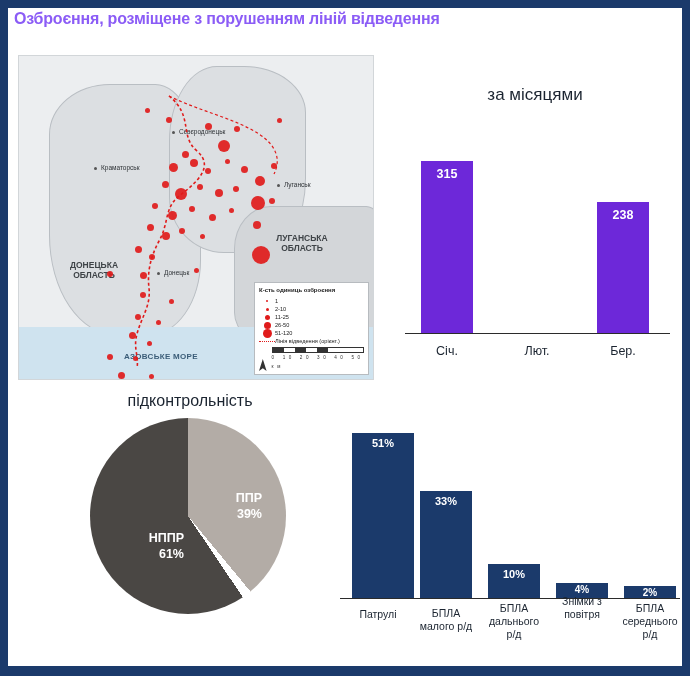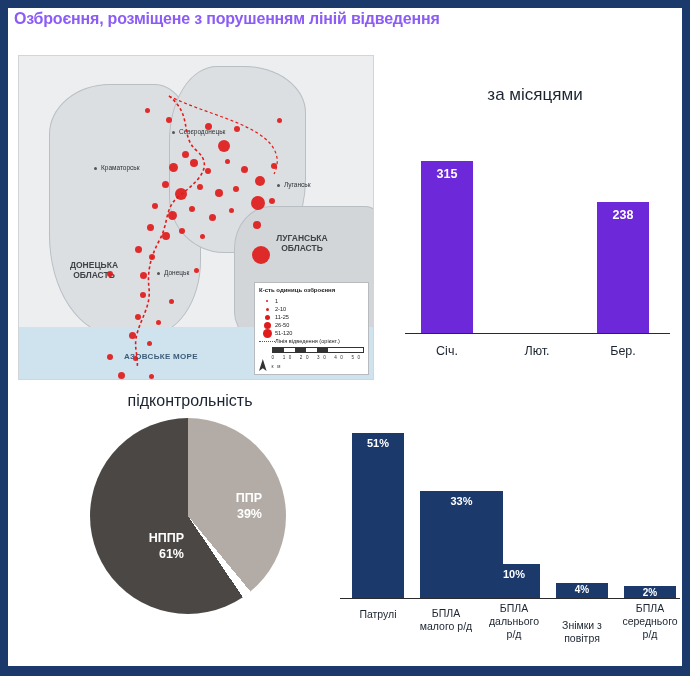--- a/index.html
+++ b/index.html
@@ -510,36 +510,36 @@
     <div class="pie-label nppr">
       <span>НППР</span><br>
       <span>61%</span>
     </div>
   </div>
 
 
   <div class="src-chart">
     <div class="axis"></div>
 
-    <div class="sbar" style="left:12px; height:165px;">
+    <div class="sbar" style="left:12px; height:165px;padding-left:10px;">
       <span class="val">51%</span>
     </div>
-    <div class="sbar" style="left:80px; height:107px;padding-left:31px;">
+    <div class="sbar" style="left:80px; height:107px;">
       <span class="val">33%</span>
     </div>
     <div class="sbar" style="left:148px; height:34px;">
       <span class="val">10%</span>
     </div>
     <div class="sbar short" style="left:216px; height:15px;">
       <span class="val">4%</span>
     </div>
     <div class="sbar short" style="left:284px; height:12px;">
       <span class="val">2%</span>
     </div>
 
     <div class="slabel-x" style="left:3px; bottom:34px;">Патрулі</div>
     <div class="slabel-x" style="left:71px; bottom:22px;">БПЛА<br>малого р/д</div>
     <div class="slabel-x" style="left:139px; bottom:14px;">БПЛА<br>дальнього<br>р/д</div>
-    <div class="slabel-x" style="left:207px; bottom:10px;">Знімки з<br>повітря</div>
+    <div class="slabel-x" style="left:207px; bottom:34px;">Знімки з<br>повітря</div>
     <div class="slabel-x" style="left:275px; bottom:14px;">БПЛА<br>середнього<br>р/д</div>
   </div>
 
 </div>
 
 </body></html>

